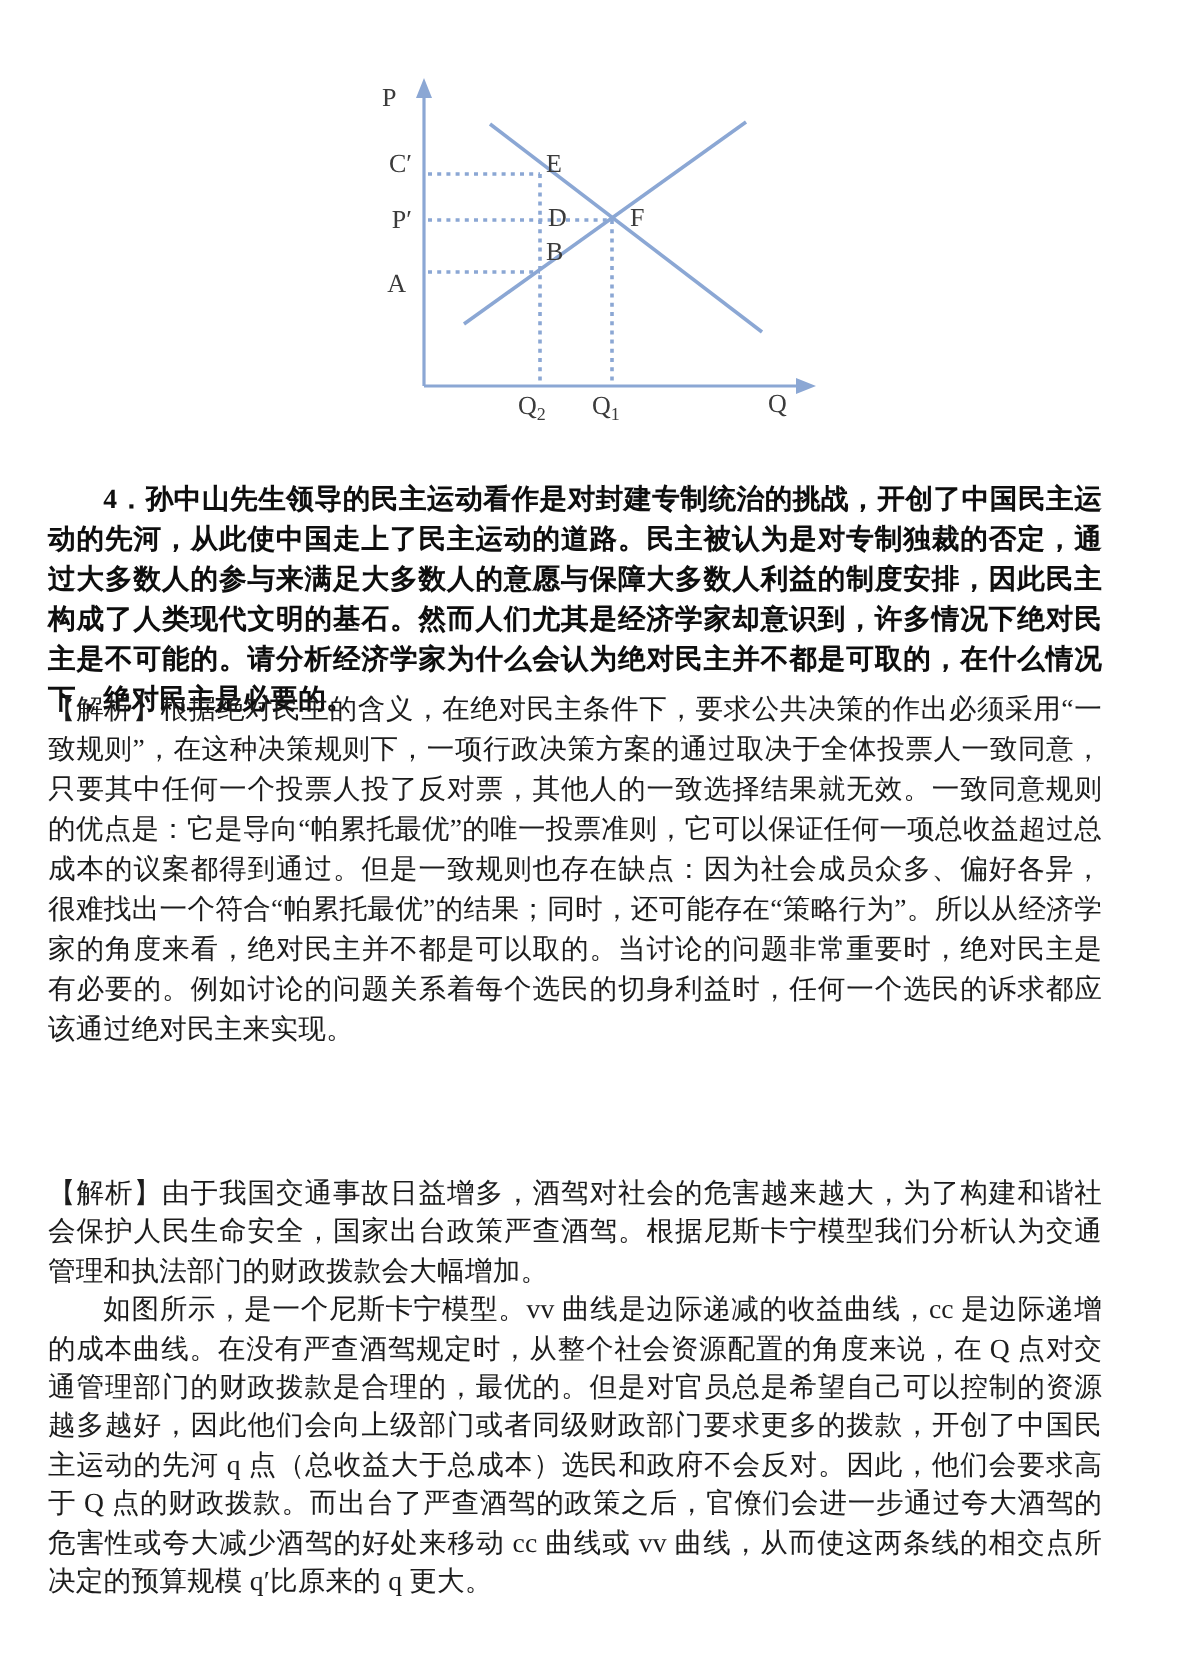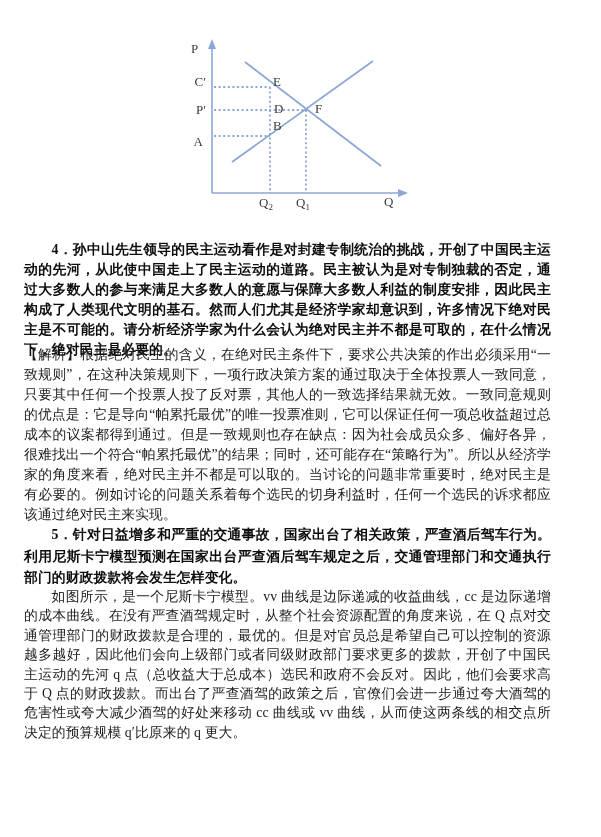--- a/index.html
+++ b/index.html
@@ -68,19 +68,19 @@
       <text x="119" y="172" fill="#3b3b3b"><tspan>Q</tspan><tspan dy="3" font-size="9">2</tspan></text>
       <text x="156" y="172" fill="#3b3b3b"><tspan>Q</tspan><tspan dy="3" font-size="9">1</tspan></text>
       <text x="244" y="171" fill="#3b3b3b">Q</text>
     </svg>
   </div>
 
   <p id="q4" class="txt bold indent">4．孙中山先生领导的民主运动看作是对封建专制统治的挑战，开创了中国民主运动的先河，从此使中国走上了民主运动的道路。民主被认为是对专制独裁的否定，通过大多数人的参与来满足大多数人的意愿与保障大多数人利益的制度安排，因此民主构成了人类现代文明的基石。然而人们尤其是经济学家却意识到，许多情况下绝对民主是不可能的。请分析经济学家为什么会认为绝对民主并不都是可取的，在什么情况下，绝对民主是必要的。</p>
 
   <p id="a4" class="txt">【解析】根据绝对民主的含义，在绝对民主条件下，要求公共决策的作出必须采用“一致规则”，在这种决策规则下，一项行政决策方案的通过取决于全体投票人一致同意，只要其中任何一个投票人投了反对票，其他人的一致选择结果就无效。一致同意规则的优点是：它是导向“帕累托最优”的唯一投票准则，它可以保证任何一项总收益超过总成本的议案都得到通过。但是一致规则也存在缺点：因为社会成员众多、偏好各异，很难找出一个符合“帕累托最优”的结果；同时，还可能存在“策略行为”。所以从经济学家的角度来看，绝对民主并不都是可以取的。当讨论的问题非常重要时，绝对民主是有必要的。例如讨论的问题关系着每个选民的切身利益时，任何一个选民的诉求都应该通过绝对民主来实现。</p>
 
-  <p id="q5" class="txt bold indent">5．针对日益增多和严重的交通事故，国家出台了相关政策，严查酒后驾车行为。利用尼斯卡宁模型预测在国家出台严查酒后驾车规定之后，交通管理部门和交通执行部门的财政拨款将会发生怎样变化。</p>
 
   <div id="a5" class="txt">
+    <p>【解析】由于我国交通事故日益增多，酒驾对社会的危害越来越大，为了构建和谐社会保护人民生命安全，国家出台政策严查酒驾。根据尼斯卡宁模型我们分析认为交通管理和执法部门的财政拨款会大幅增加。</p>
     <p class="indent">如图所示，是一个尼斯卡宁模型。vv 曲线是边际递减的收益曲线，cc 是边际递增的成本曲线。在没有严查酒驾规定时，从整个社会资源配置的角度来说，在 Q 点对交通管理部门的财政拨款是合理的，最优的。但是对官员总是希望自己可以控制的资源越多越好，因此他们会向上级部门或者同级财政部门要求更多的拨款，开创了中国民主运动的先河 q 点（总收益大于总成本）选民和政府不会反对。因此，他们会要求高于 Q 点的财政拨款。而出台了严查酒驾的政策之后，官僚们会进一步通过夸大酒驾的危害性或夸大减少酒驾的好处来移动 cc 曲线或 vv 曲线，从而使这两条线的相交点所决定的预算规模 q′比原来的 q 更大。</p>
   </div>
 
 </div>
 
 </body></html>

